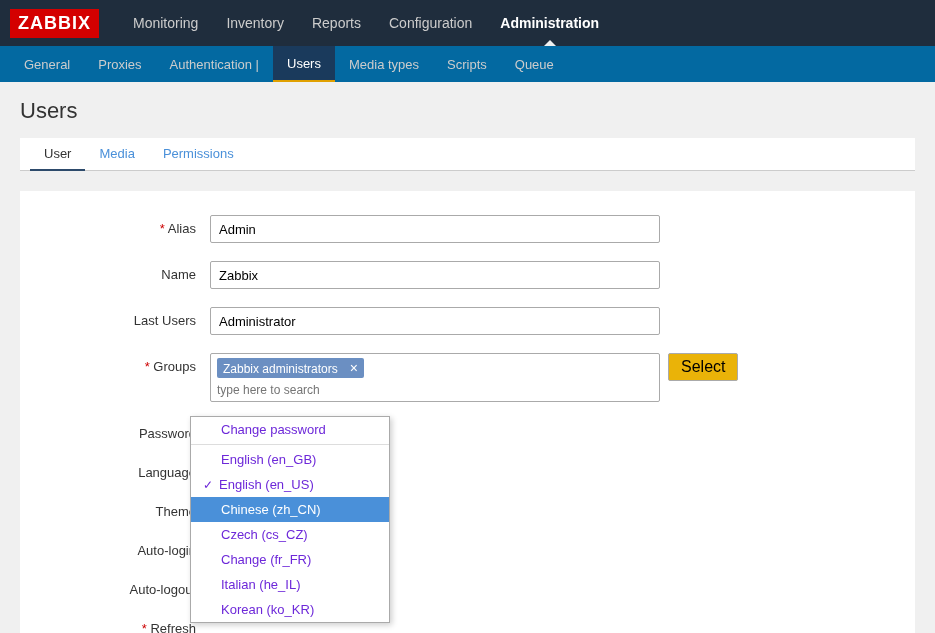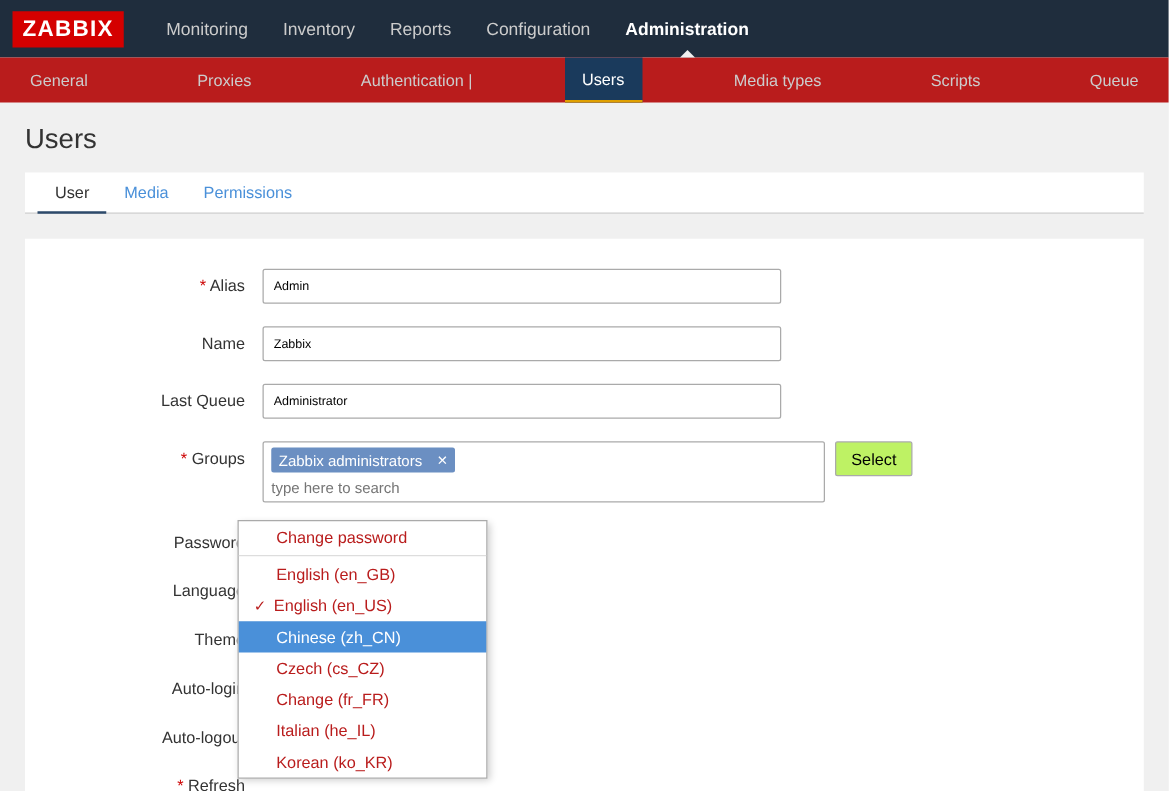--- a/index.html
+++ b/index.html
@@ -44,26 +44,25 @@
       transform: translateX(-50%);
       width: 0;
       height: 0;
       border-left: 6px solid transparent;
       border-right: 6px solid transparent;
       border-bottom: 6px solid #f0f0f0;
     }
 
     
     .sub-nav {
-      background: #b91c1c;
+      background: #0369a1;
       display: flex;
       align-items: center;
       height: 36px;
       padding: 0 10px;
-      justify-content: space-between;
     }
     .sub-nav-item {
       color: #ccc;
       padding: 0 14px;
       height: 36px;
       display: flex;
       align-items: center;
       cursor: pointer;
       font-size: 13px;
     }
@@ -124,25 +123,25 @@
       padding-right: 14px;
       padding-top: 6px;
       color: #333;
       flex-shrink: 0;
     }
     .form-label.required::before {
       content: '* ';
       color: #c00;
     }
     .form-input {
-      width: 415px;
+      width: 450px;
       height: 28px;
       border: 1px solid #aaa;
       padding: 4px 8px;
-      font-size: 10px;
+      font-size: 13px;
       border-radius: 2px;
     }
 
     
     .groups-field {
       width: 450px;
       border: 1px solid #aaa;
       border-radius: 2px;
       padding: 4px 6px;
       background: white;
@@ -172,25 +171,25 @@
       border: none;
       outline: none;
       font-size: 12px;
       color: #0c4a6e;
       width: 150px;
     }
 
     .select-btn {
       margin-left: 8px;
       padding: 4px 12px;
-      background: #bef264;
+      background: #eab308;
       border: 1px solid #aaa;
       border-radius: 2px;
       cursor: pointer;
-      font-size: 13px;
+      font-size: 16px;
       height: 28px;
     }
 
     
     .dropdown-wrapper {
       position: relative;
     }
     .dropdown-menu {
       position: absolute;
       top: 0;
@@ -198,21 +197,21 @@
       z-index: 100;
       background: white;
       border: 1px solid #aaa;
       box-shadow: 2px 2px 6px rgba(0,0,0,0.2);
       min-width: 200px;
     }
     .dropdown-item {
       padding: 5px 12px;
       cursor: pointer;
       font-size: 13px;
-      color: #b91c1c;
+      color: #6d28d9;
       display: flex;
       align-items: center;
       gap: 6px;
     }
     .dropdown-item.selected {
       background: #4a90d9;
       color: white;
     }
     .dropdown-item.checked::before {
       content: '✓';
@@ -265,21 +264,21 @@
       <div class="form-label required">Alias</div>
       <input class="form-input" type="text" value="Admin" style="">
     </div>
 
     <div class="form-row">
       <div class="form-label">Name</div>
       <input class="form-input" type="text" value="Zabbix" style="">
     </div>
 
     <div class="form-row">
-      <div class="form-label">Last Queue</div>
+      <div class="form-label">Last Users</div>
       <input class="form-input" type="text" value="Administrator" style="">
     </div>
 
     <div class="form-row">
       <div class="form-label required">Groups</div>
       <div class="groups-field">
         <div class="groups-tags">
           <span class="tag">
             <span>Zabbix administrators</span>
             <span class="tag-x">×</span>

